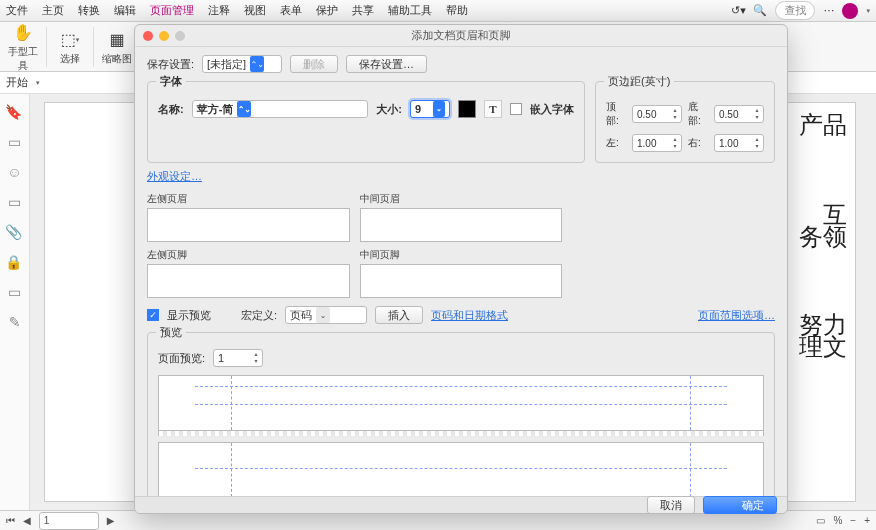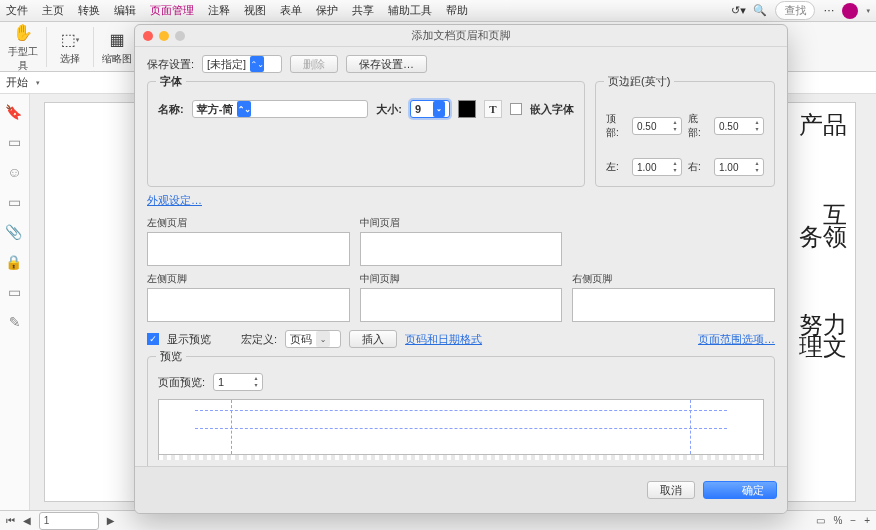--- a/index.html
+++ b/index.html
@@ -75,23 +75,23 @@
 .field .flabel { font-size: 10px; color: #444; margin-bottom: 2px; }
 .field textarea { width: 100%; height: 34px; resize: none; border: 1px solid #bbb; background: #fff; font-size: 11px; padding: 2px; }
 
 .prevbox { border: 1px solid #c8c8c8; border-radius: 4px; padding: 16px 10px 10px 10px; position: relative; margin-top: 6px; }
 .prevbox > .glabel { position: absolute; top: -1px; left: 8px; background: #ececec; padding: 0 4px; transform: translateY(-50%); }
 .preview-page { border: 1px solid #bbb; background: #fff; height: 56px; position: relative; margin-top: 6px; }
 .preview-page .g1, .preview-page .g2 { position: absolute; left: 6%; right: 6%; border-top: 1px dashed #8aa0ff; }
 .preview-page .v1, .preview-page .v2 { position: absolute; top: 0; bottom: 0; border-left: 1px dashed #8aa0ff; }
 .torn { height: 5px; background: repeating-linear-gradient(90deg,#fff 0 4px,#e8e8e8 4px 8px); border-left: 1px solid #bbb; border-right: 1px solid #bbb; }
 
-.dlgfooter { height: 47px; border-top: 1px solid #d0d0d0; display: flex; align-items: center; justify-content: flex-end; gap: 8px; padding: 0 10px; background: #e6e6e6; border-radius: 0 0 6px 6px; }
-
-.mg-grid { display: grid; grid-template-columns: auto 1fr auto 1fr; gap: 18px 6px; align-items: center; margin-top: 12px; font-size: 10px; }
+.dlgfooter { height: 17px; border-top: 1px solid #d0d0d0; display: flex; align-items: center; justify-content: flex-end; gap: 8px; padding: 0 10px; background: #e6e6e6; border-radius: 0 0 6px 6px; }
+
+.mg-grid { display: grid; grid-template-columns: auto 1fr auto 1fr; gap: 6px 6px; align-items: center; margin-top: 0; font-size: 10px; }
 </style>
 </head>
 <body>
 
 <div class="menubar">
   <span>文件</span>
   <span>主页</span>
   <span>转换</span>
   <span>编辑</span>
   <span class="active">页面管理</span>
@@ -260,29 +260,28 @@
     </div>
 
     <div class="grid3">
       <div class="field"><div class="flabel">左侧页眉</div><textarea style=""></textarea></div>
       <div class="field"><div class="flabel">中间页眉</div><textarea style=""></textarea></div>
     </div>
 
     <div class="grid3" style="margin-top:4px">
       <div class="field"><div class="flabel">左侧页脚</div><textarea style=""></textarea></div>
       <div class="field"><div class="flabel">中间页脚</div><textarea style=""></textarea></div>
-      <div class="field"><div class="flabel">右侧页脚</div><textarea style=""></textarea></div>
     </div>
 
     <div class="row" style="margin-top:6px">
       <span class="chk on">✓</span>
       <span>显示预览</span>
       <span style="width:14px"></span>
       <span>宏定义:</span>
-      <span class="select" style="width:56px">
+      <span class="select" style="width:82px">
           <span>页码</span>
           <span class="arrow" style="background:#e8e8e8;color:#555">⌄</span>
         </span>
       <span class="btn">插入</span>
       <span class="link">页码和日期格式</span>
       <span style="flex:1"></span>
       <span class="link">页面范围选项…</span>
     </div>
 
     <div class="prevbox">

